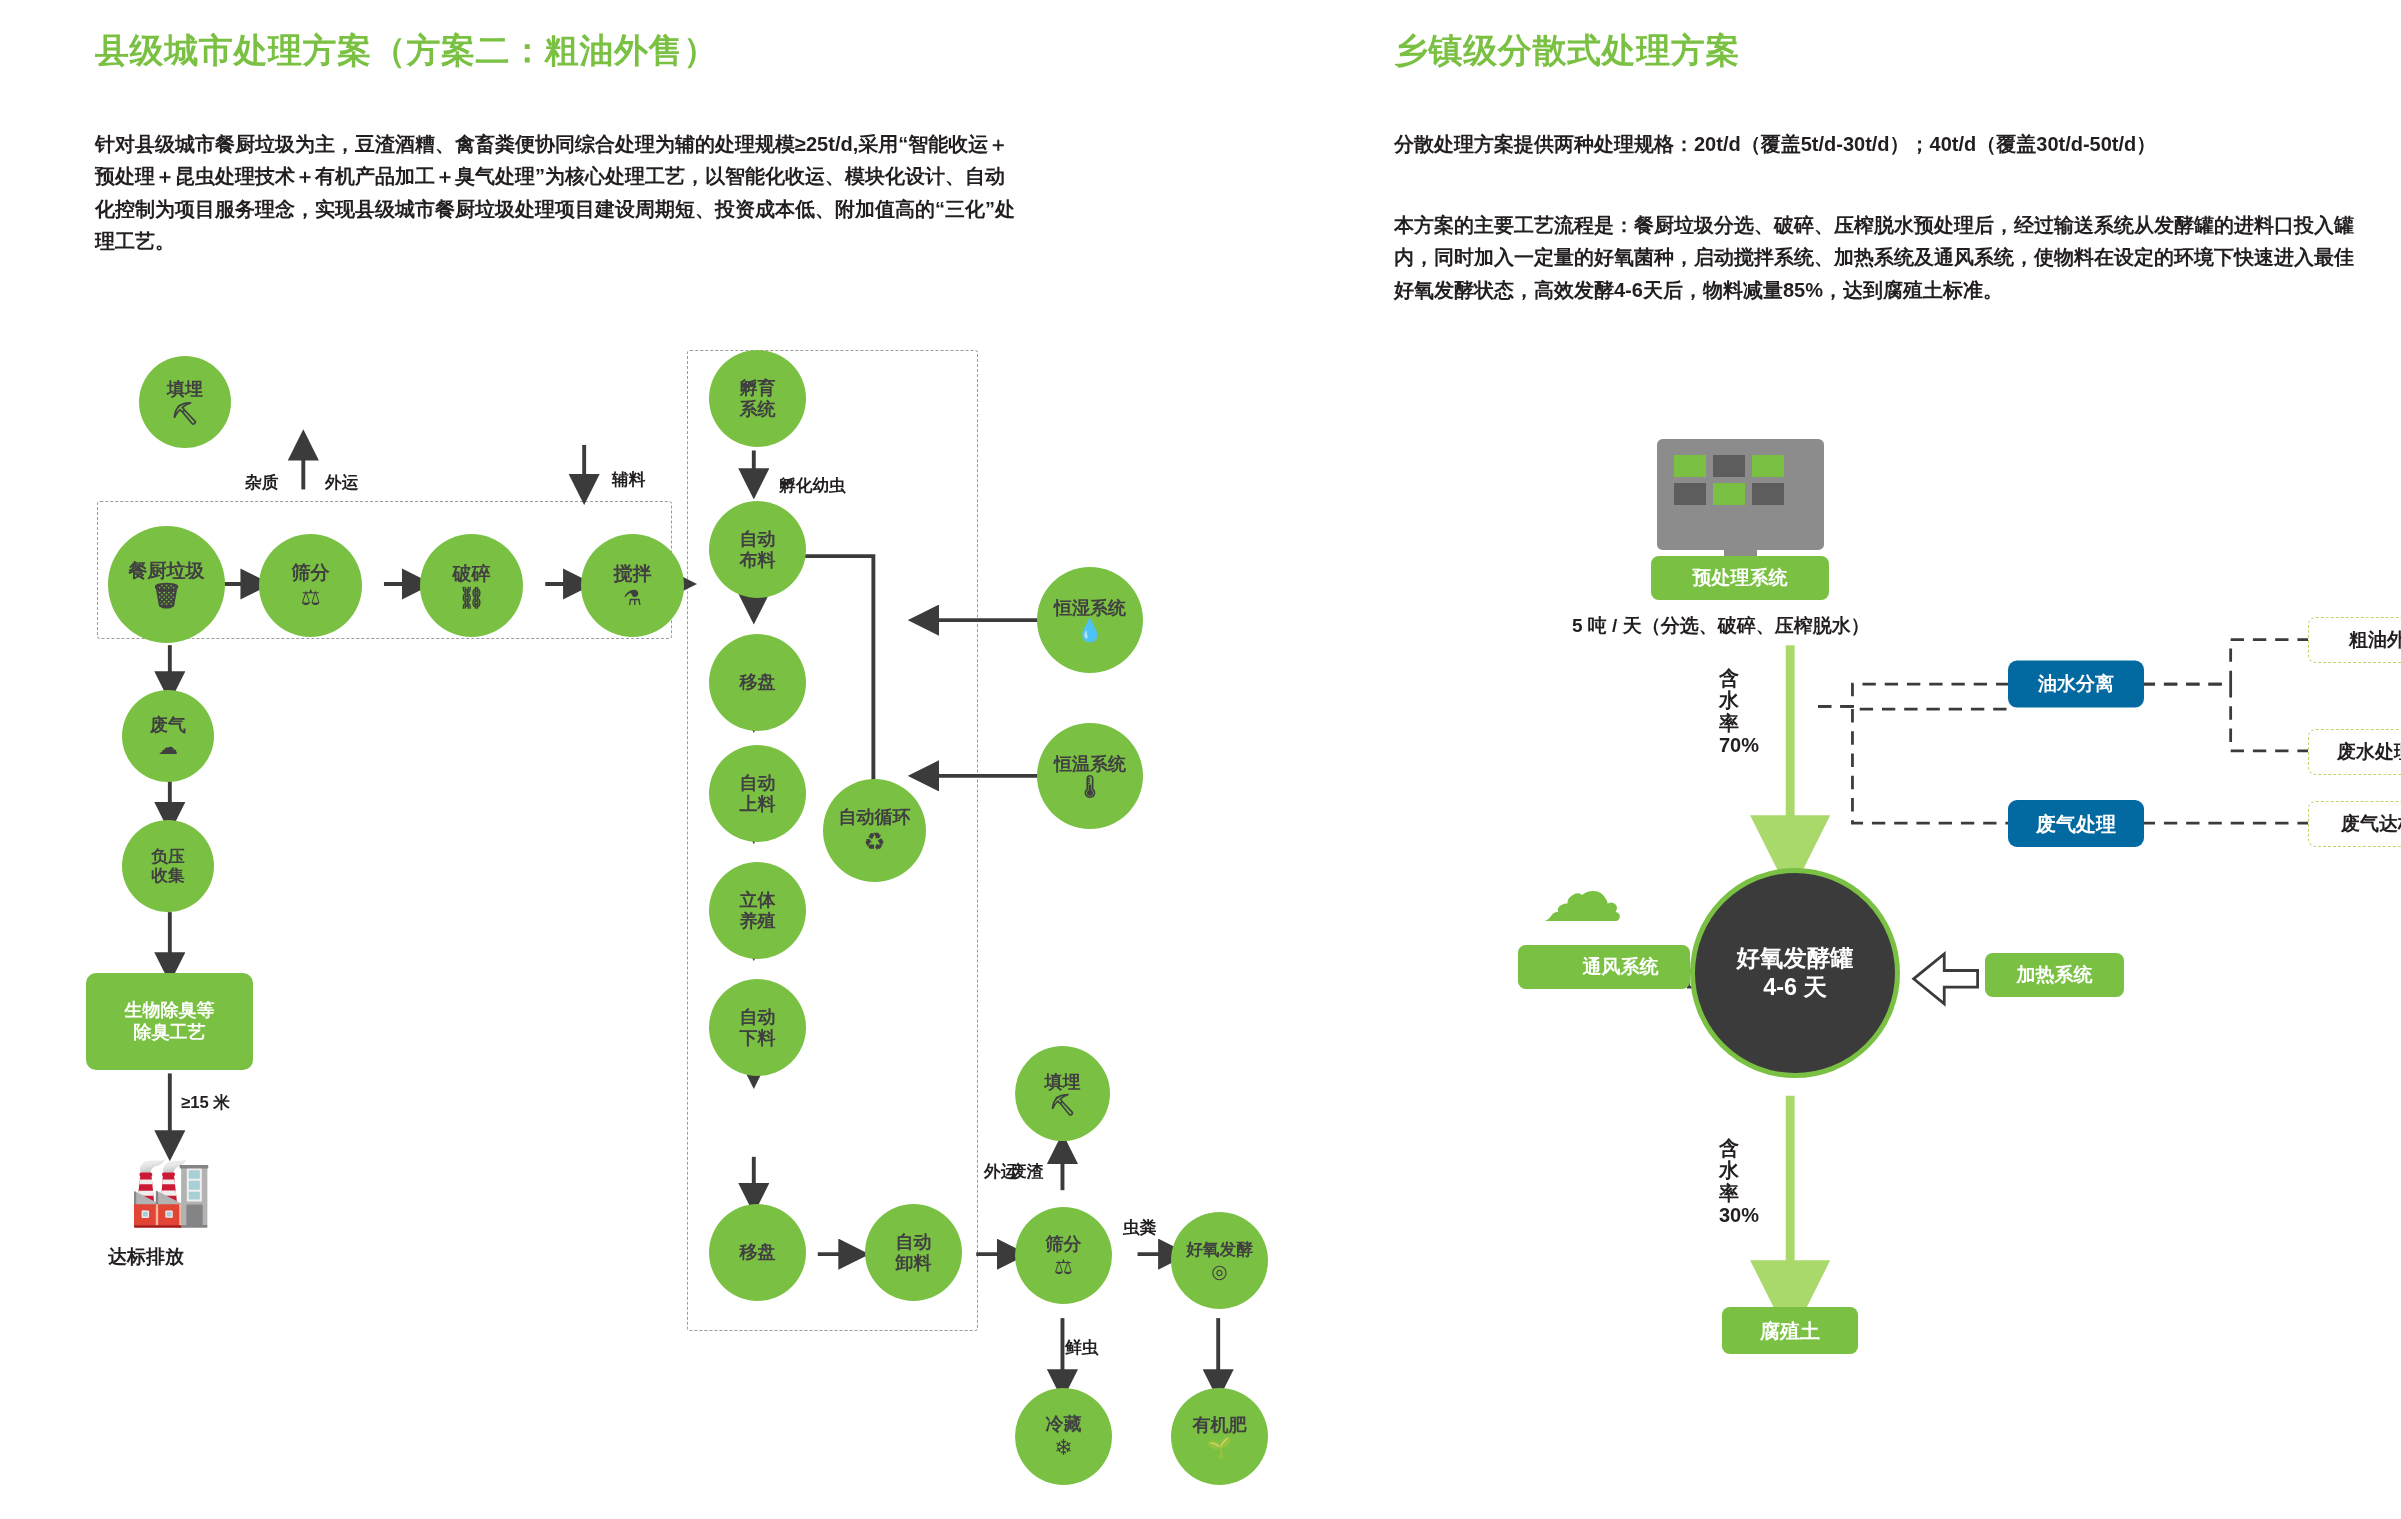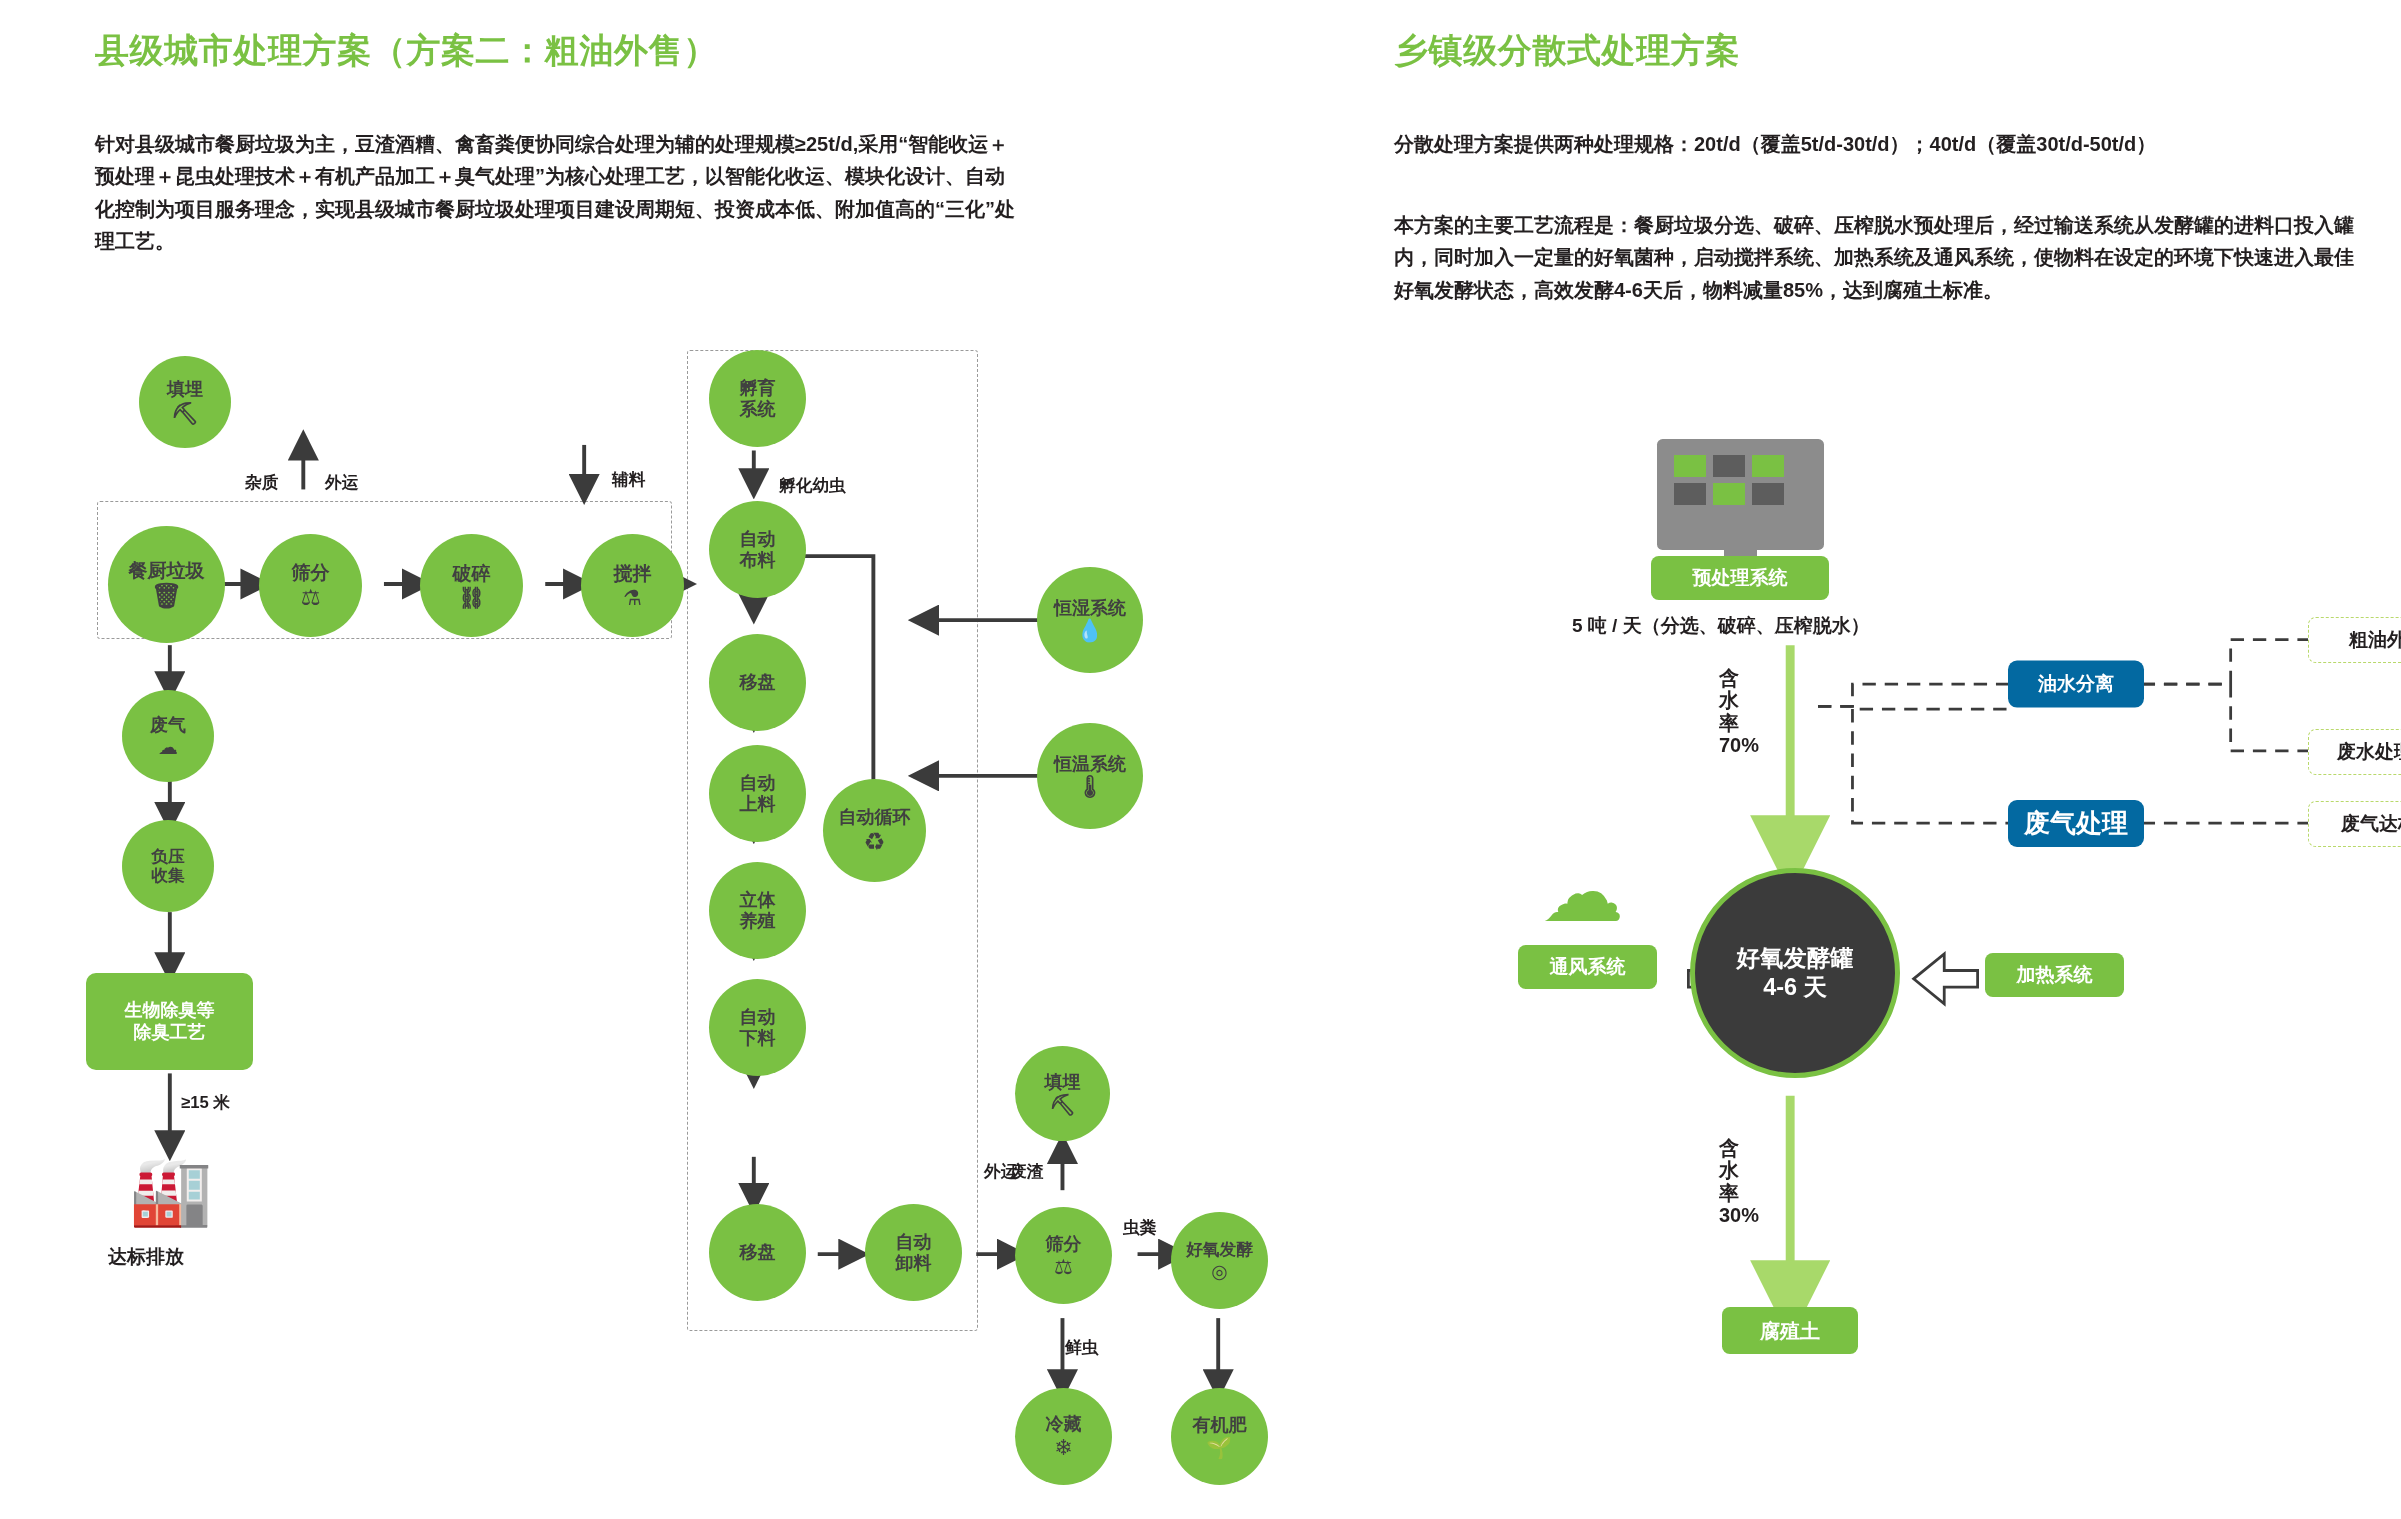--- a/index.html
+++ b/index.html
@@ -291,36 +291,36 @@
     </g>
 
     <g fill="none" stroke="#3b3b3b" stroke-width="5">
       <path d="M585 1745 L645 1745 L645 1715 L700 1760 L645 1805 L645 1775 L585 1775 z" fill="#ffffff"></path>
       <path d="M1105 1745 L1045 1745 L1045 1715 L990 1760 L1045 1805 L1045 1775 L1105 1775 z" fill="#ffffff"></path>
     </g>
   </svg>
 
   <div style="position:absolute;left:178px;top:851px;width:139px;height:89px;font-size:83px;color:#7ac143;line-height:1;">☁</div>
 
-  <div class="pill" style="left:155px;top:945px;width:139px;height:44px;font-size:19px;">
+  <div class="pill" style="left:155px;top:945px;width:139px;height:44px;font-size:19px;padding-left:33px;">
     <span>通风系统</span>
   </div>
   <div class="pill" style="left:622px;top:945px;width:139px;height:44px;font-size:19px;margin-top:8px;">
     <span>加热系统</span>
   </div>
 
   <div class="ring" style="left:327px;top:868px;width:200px;height:200px;font-size:23.4px;white-space:pre-line;">
     <span>好氧发酵罐
 4-6 天</span>
   </div>
 
   <div class="pill dark" style="left:645px;top:684px;width:136px;height:47px;font-size:19px;border-radius:9px;transform:translateY(-23.4px);">
     <span>油水分离</span>
   </div>
-  <div class="pill dark" style="left:645px;top:800px;width:136px;height:47px;font-size:26px;border-radius:9px;">
+  <div class="pill dark" style="left:645px;top:800px;width:136px;height:47px;font-size:20px;border-radius:9px;">
     <span>废气处理</span>
   </div>
 
   <div class="pill outline" style="left:945px;top:617px;width:156px;height:44px;font-size:19px;">
     <span>粗油外售</span>
   </div>
   <div class="pill outline" style="left:945px;top:729px;width:189px;height:44px;font-size:19px;">
     <span>废水处理或外运</span>
   </div>
   <div class="pill outline" style="left:945px;top:801px;width:178px;height:44px;font-size:19px;">

